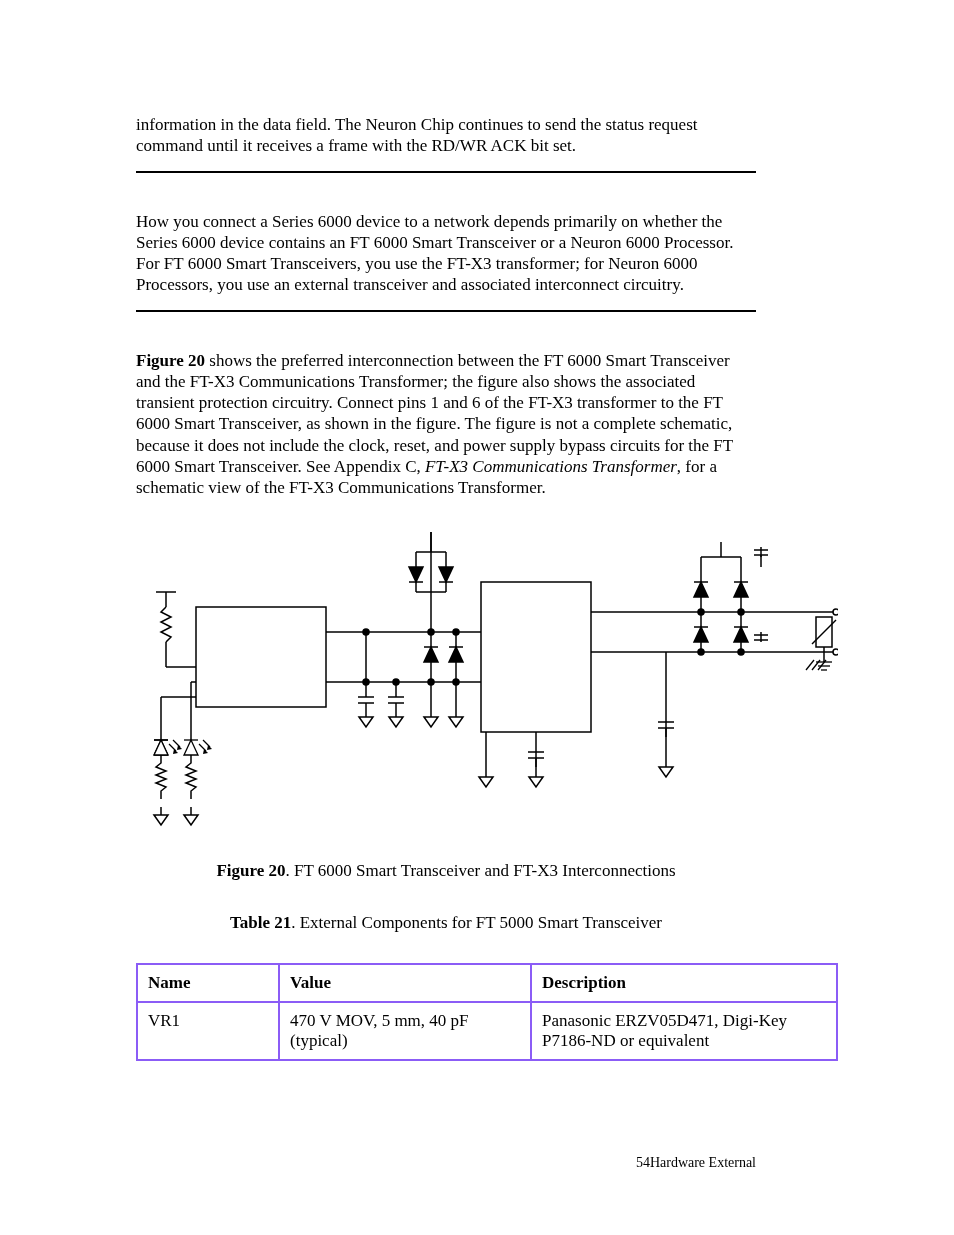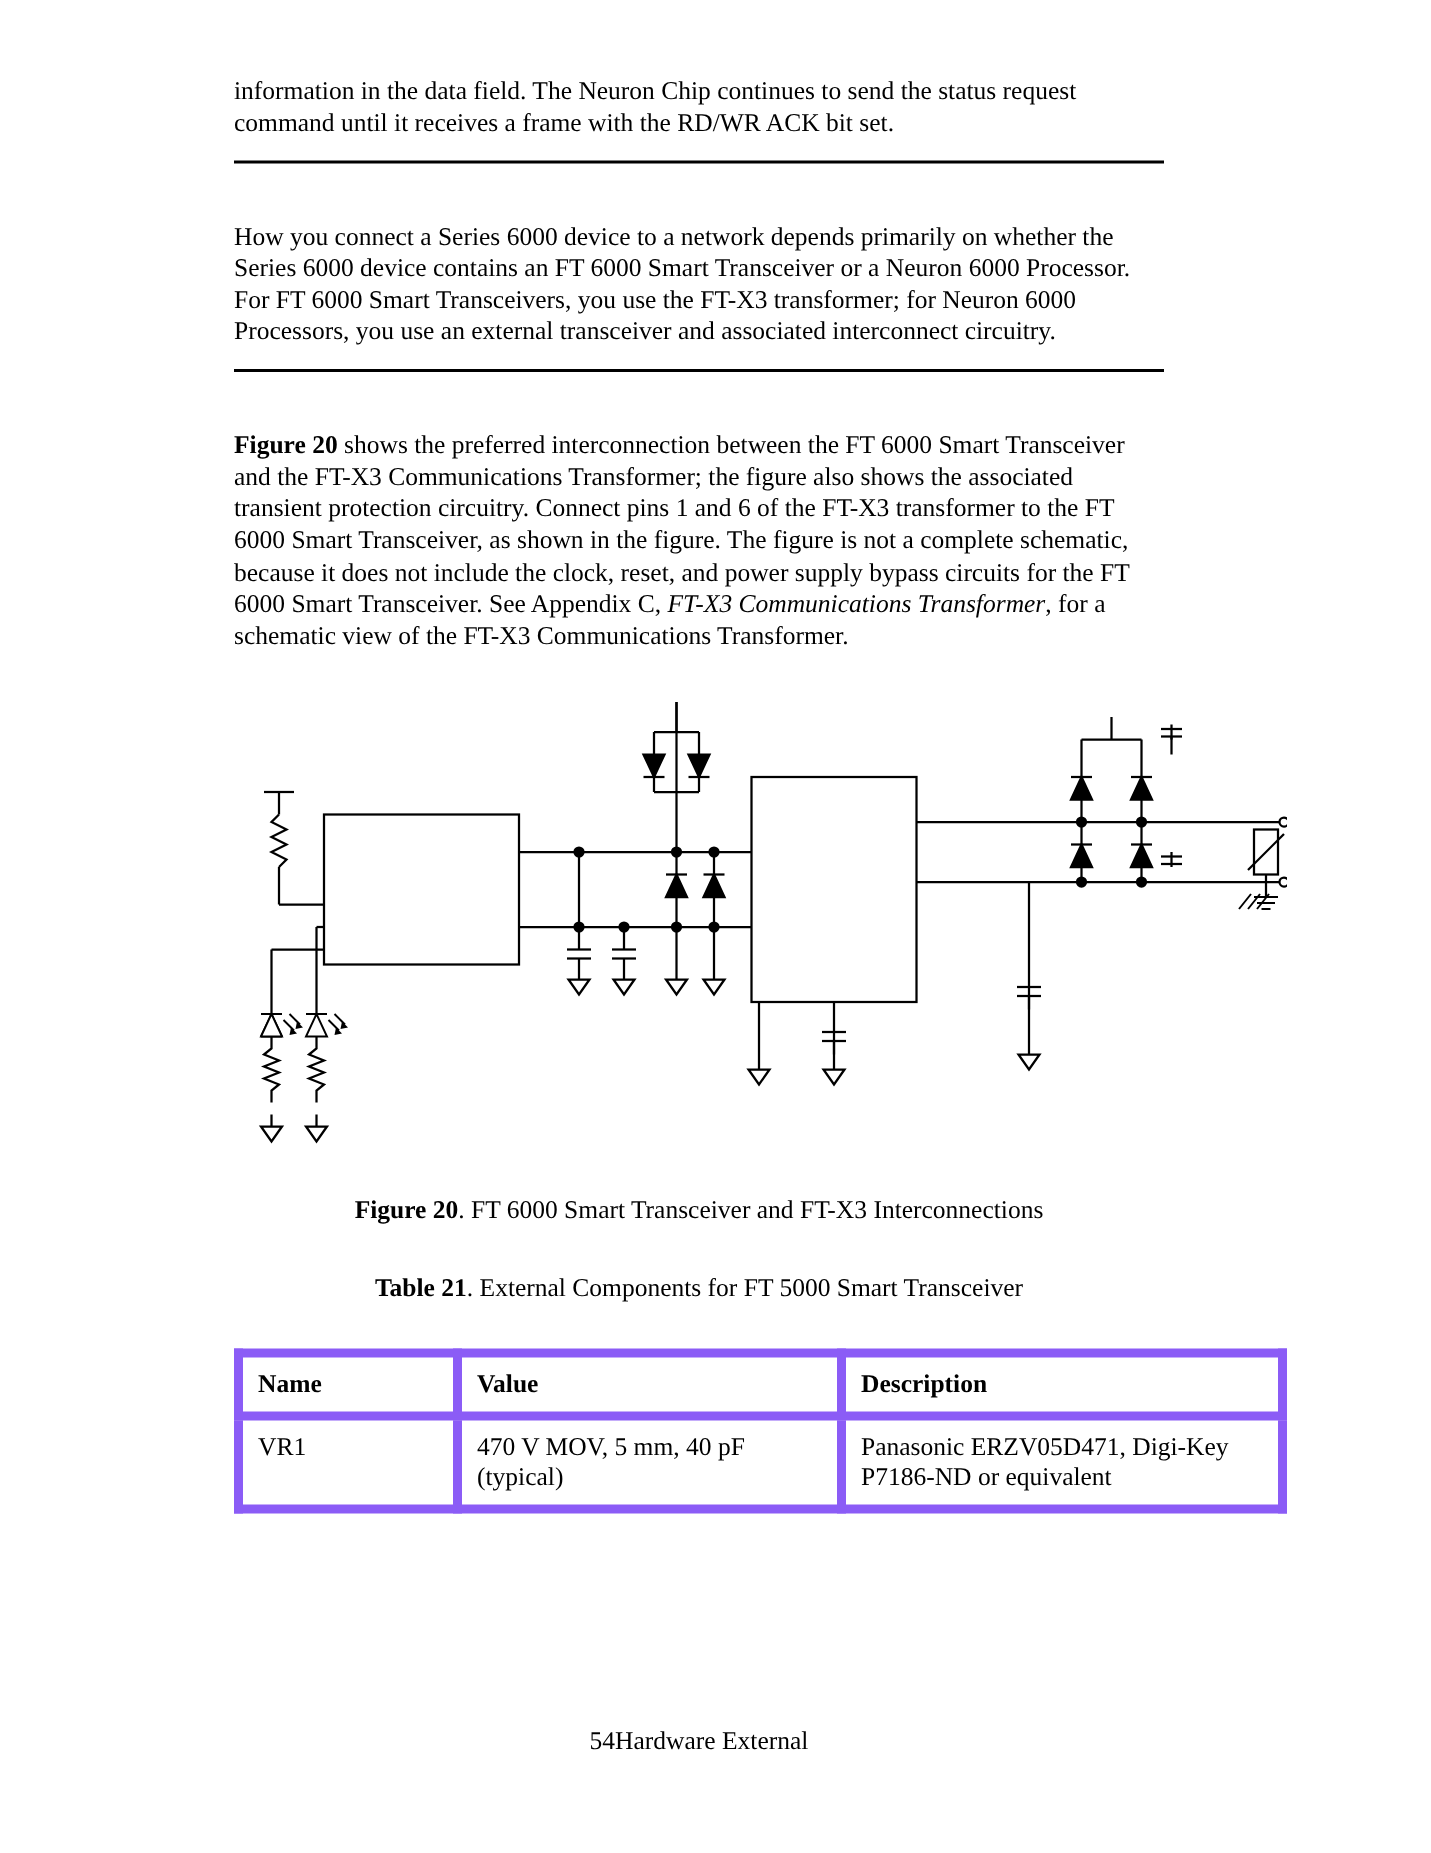--- a/index.html
+++ b/index.html
@@ -6,23 +6,22 @@
     margin: 0;
     padding: 0;
     background: #fff;
     font-family: "Times New Roman", "Liberation Serif", "Nimbus Roman", serif;
     color: #000;
   }
   .page {
     width: 876px;
     height: 1235px;
     box-sizing: border-box;
-    padding: 50px 120px 0 136px;
+    padding: 114px 120px 0 136px;
     position: relative;
-    margin-left: 20px;
   }
   p {
     margin: 0 0 14px 0;
     font-size: 17px;
     line-height: 1.25;
   }
   .rule {
     border: 0;
     border-top: 2px solid #000;
     margin: 10px 0 38px 0;
@@ -32,35 +31,35 @@
     font-size: 17px;
     margin: 18px 0 30px 0;
     font-family: Liberation Serif, serif;
   }
   table {
     border-collapse: collapse;
     margin: 0 auto;
     width: 702px;
   }
   th, td {
-    border: 6px solid #8b5cf6;
+    border: 2px solid #8b5cf6;
     padding: 8px 10px;
     font-size: 17px;
     text-align: left;
     vertical-align: top;
   }
   th { font-weight: bold; }
   .footer {
     position: absolute;
     left: 136px;
     right: 120px;
     bottom: 64px;
-    font-size: 17px;
+    font-size: 14px;
     display: flex;
-    justify-content: center;
+    justify-content: flex-end;
   }
   svg { display: block; margin: 0 auto; }
 </style>
 </head>
 <body>
 
 <div class="page">
 
   <p>information in the data field.  The Neuron Chip continues to send the status request command until it receives a frame with the RD/WR ACK bit set.</p>
 

